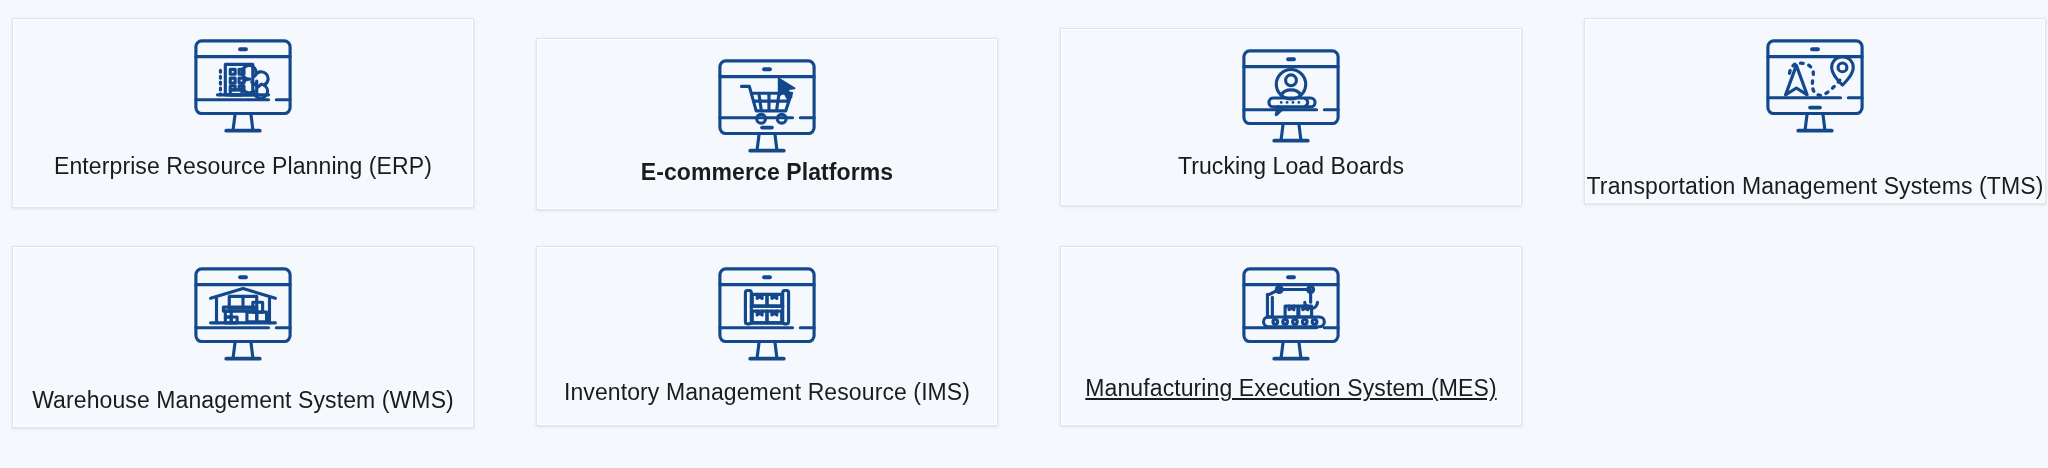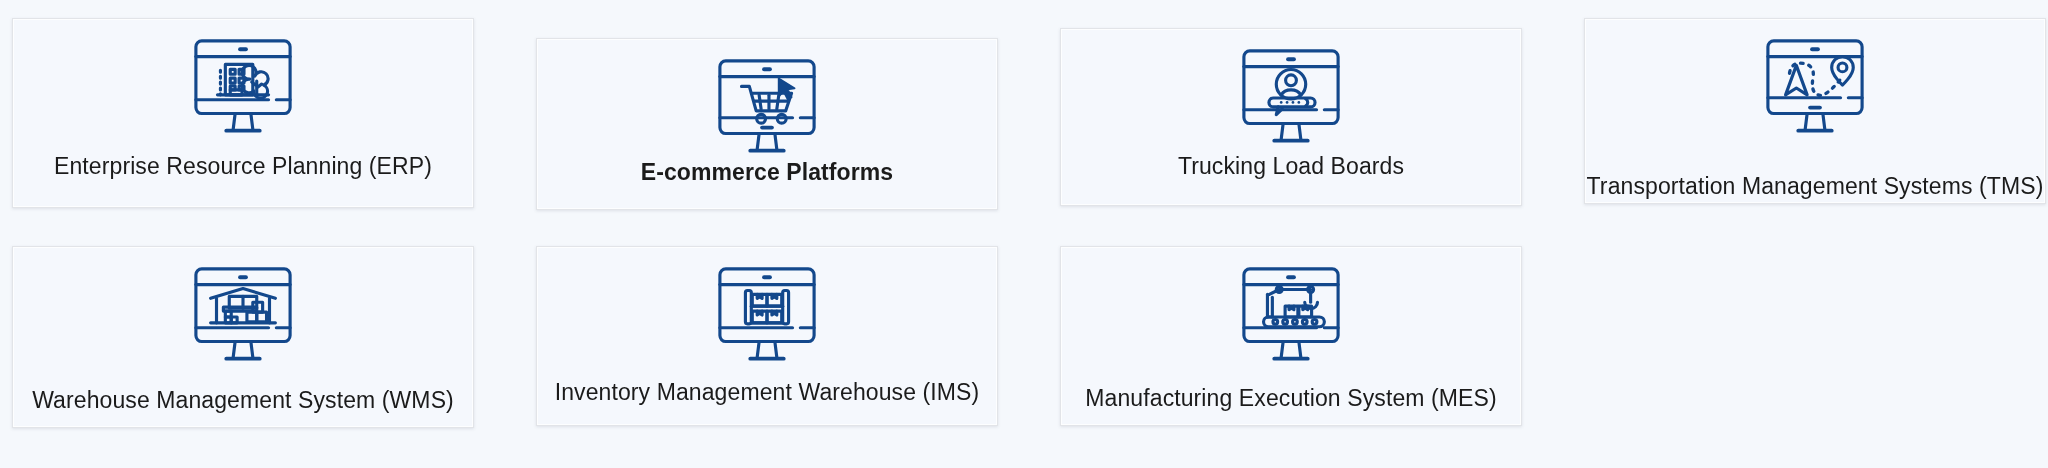--- a/index.html
+++ b/index.html
@@ -79,21 +79,21 @@
     color: #1b1b1b;
     font-family: "Liberation Sans", sans-serif;
     letter-spacing: 0.1px;
     white-space: nowrap;
   }
   .card.r1c3 .card-label { bottom: 22px; }
   .card.r1c4 .card-label { bottom: 24px; }
   .card.r2c1 .card-label { bottom: 2px; }
   .card.r2c2 .card-label { bottom: 12px; }
   .card.r2c3 .card-label { bottom: 18px; }
-  .card.r2c4 .card-label { bottom: 12px; }
+  .card.r2c4 .card-label { bottom: 22px; text-decoration: underline; }
 </style>
 </head>
 <body>
 
 <div class="board">
   <div class="grid">
 
     <div class="card r1c1">
       <div class="icon-wrap">
         <svg viewBox="0 0 120 106" fill="none" stroke="#13488c" stroke-width="3.2" stroke-linecap="round" stroke-linejoin="round">
@@ -250,21 +250,21 @@
           <rect x="60" y="32" width="15" height="12"></rect>
           <path d="M50 32 L50 36 L52.5 34.5 L55 36 L55 32"></path>
           <path d="M65 32 L65 36 L67.5 34.5 L70 36 L70 32"></path>
 
           <rect x="45" y="49" width="15" height="12"></rect>
           <rect x="60" y="49" width="15" height="12"></rect>
           <path d="M50 49 L50 53 L52.5 51.5 L55 53 L55 49"></path>
           <path d="M65 49 L65 53 L67.5 51.5 L70 53 L70 49"></path>
         </svg>
       </div>
-      <div class="card-label">Inventory Management Warehouse (IMS)</div>
+      <div class="card-label">Inventory Management Resource (IMS)</div>
     </div>
 
     <div class="card r2c4">
       <div class="icon-wrap">
         <svg viewBox="0 0 120 106" fill="none" stroke="#13488c" stroke-width="3.2" stroke-linecap="round" stroke-linejoin="round">
           <rect x="12" y="6" width="96" height="74" rx="6"></rect>
           <line x1="12" y1="22" x2="108" y2="22"></line>
           <rect x="55" y="12.5" width="10" height="4" rx="2" fill="#13488c" stroke="none"></rect>
           <line x1="12" y1="66" x2="86" y2="66"></line>
           <line x1="94" y1="66" x2="108" y2="66"></line>

